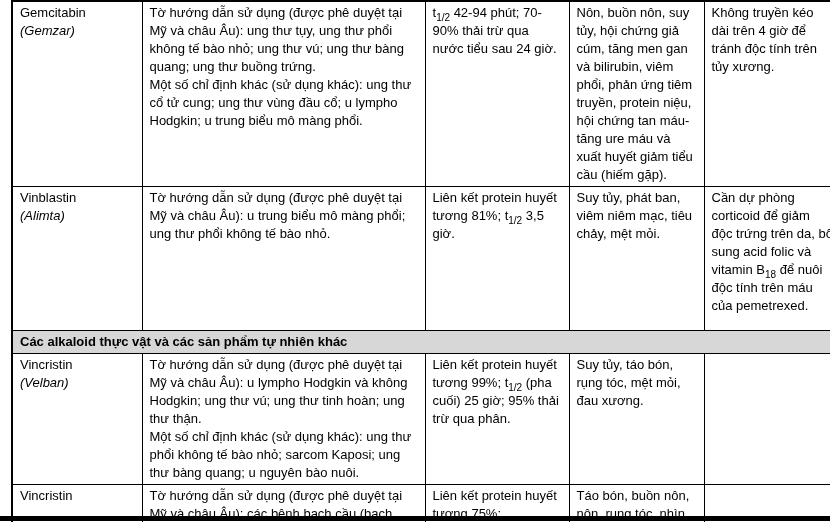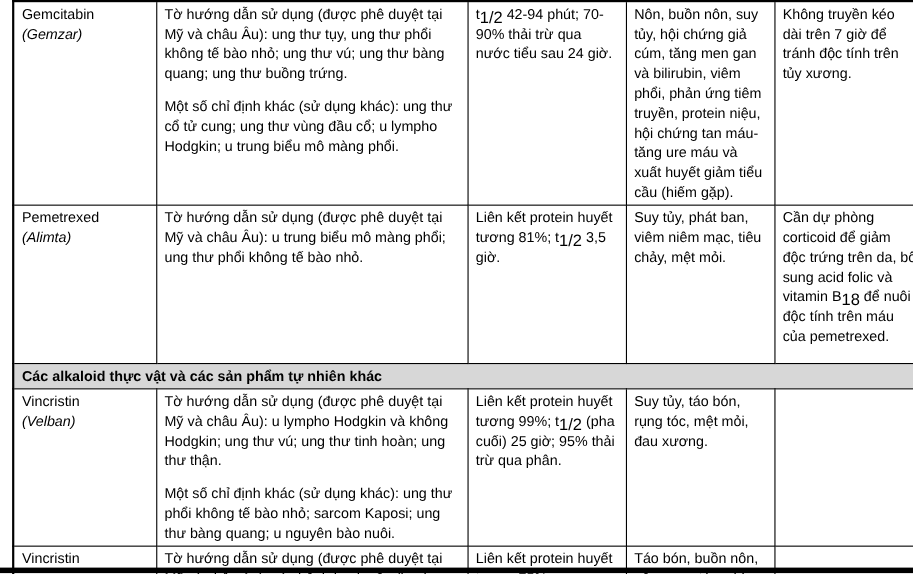--- a/index.html
+++ b/index.html
@@ -39,22 +39,22 @@
 
   td.section-cell {
     padding: 1px 7px;
     font-weight: bold;
     height: 17px;
   }
   td.section-gray { background: #d7d7d7; }
   td.section-italic { font-style: italic; }
 
   .brand { font-style: italic; }
-  .usage-p2 { margin-top: 12px; }
-  sub { font-size: 15px; line-height: 0; }
+  .usage-p2 { margin-top: 0; }
+  sub { font-size: 10px; line-height: 0; }
 
   .bottom-band {
     position: absolute;
     left: 0;
     top: 516px;
     width: 830px;
     height: 5px;
     background: #000000;
   }
 </style>
@@ -76,26 +76,26 @@
         <td>
           <div>Gemcitabin</div>
           <div class="brand">(Gemzar)</div>
         </td>
         <td>
           <div>Tờ hướng dẫn sử dụng (được phê duyệt tại Mỹ và châu Âu): ung thư tụy, ung thư phổi không tế bào nhỏ; ung thư vú; ung thư bàng quang; ung thư buồng trứng.</div>
           <div class="usage-p2">Một số chỉ định khác (sử dụng khác): ung thư cổ tử cung; ung thư vùng đầu cổ; u lympho Hodgkin; u trung biểu mô màng phổi.</div>
         </td>
         <td><span>t</span><sub>1/2</sub><span> 42-94 phút; 70-90% thải trừ qua nước tiểu sau 24 giờ.</span></td>
         <td>Nôn, buồn nôn, suy tủy, hội chứng giả cúm, tăng men gan và bilirubin, viêm phổi, phản ứng tiêm truyền, protein niệu, hội chứng tan máu-tăng ure máu và xuất huyết giảm tiểu cầu (hiếm gặp).</td>
-        <td><span>Không truyền kéo dài trên 7 giờ để tránh độc tính trên tủy xương.</span></td>
+        <td><span>Không truyền kéo dài trên 4 giờ để tránh độc tính trên tủy xương.</span></td>
       </tr>
 
       <tr class="row-2">
         <td>
-          <div>Pemetrexed</div>
+          <div>Vinblastin</div>
           <div class="brand">(Alimta)</div>
         </td>
         <td>
           <div>Tờ hướng dẫn sử dụng (được phê duyệt tại Mỹ và châu Âu): u trung biểu mô màng phổi; ung thư phổi không tế bào nhỏ.</div>
         </td>
         <td><span>Liên kết protein huyết tương 81%; t</span><sub>1/2</sub><span> 3,5 giờ.</span></td>
         <td>Suy tủy, phát ban, viêm niêm mạc, tiêu chảy, mệt mỏi.</td>
         <td><span>Cần dự phòng corticoid để giảm độc trứng trên da, bổ sung acid folic và vitamin B</span><sub>18</sub><span> để nuôi độc tính trên máu của pemetrexed.</span></td>
       </tr>
 

